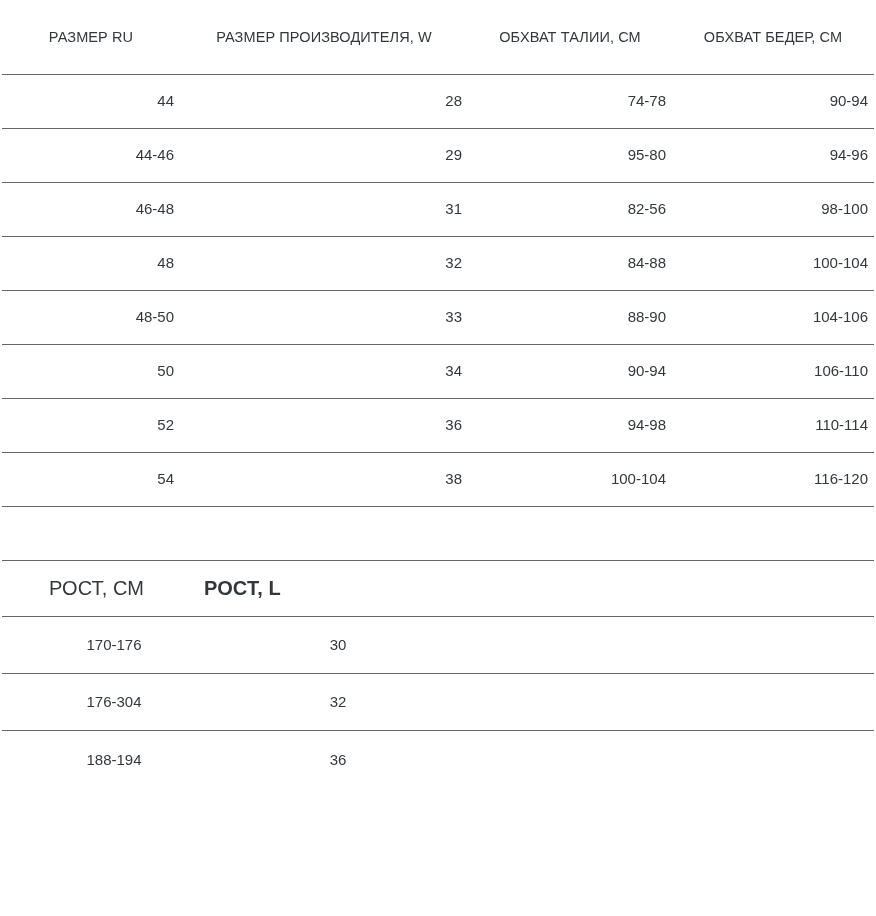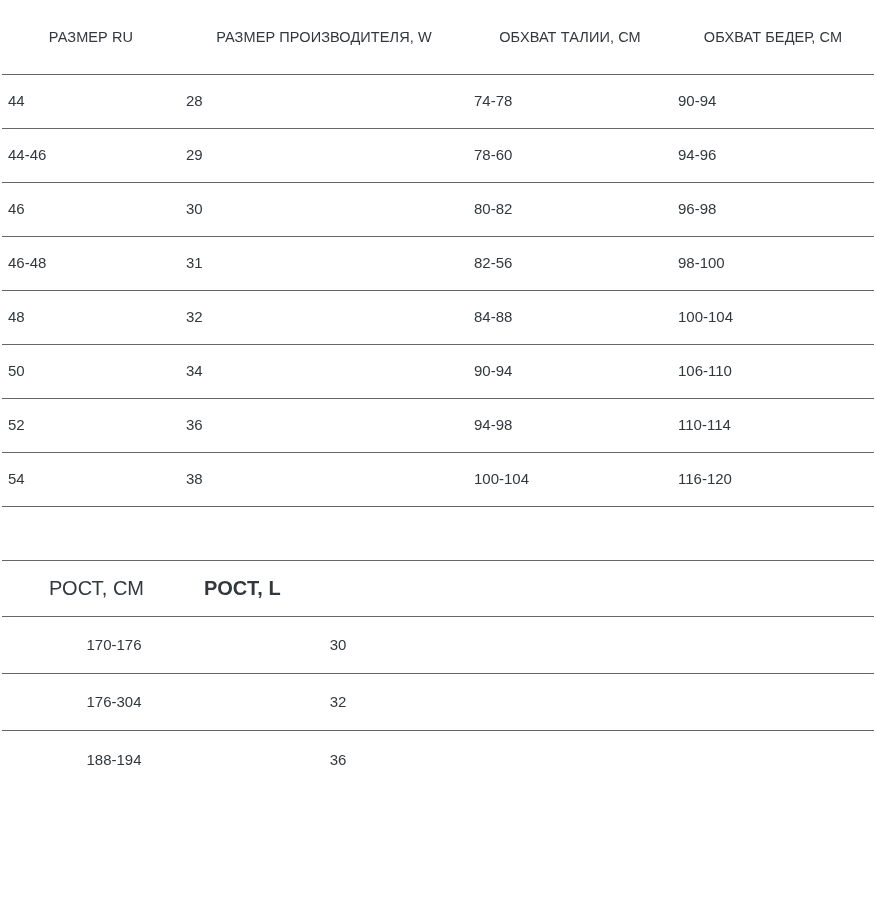--- a/index.html
+++ b/index.html
@@ -59,21 +59,21 @@
   table.primary thead th {
     height: 74px;
     text-align: center;
     font-size: 14.5px;
     letter-spacing: 0.1px;
     padding-top: 2px;
   }
 
   table.primary tbody td {
     height: 54px;
-    text-align: left;
+    text-align: right;
     font-size: 15px;
   }
 
   
   tr.spacer-row td {
     height: 32px;
     border-bottom: 1px solid #63666a;
   }
 
   
@@ -135,40 +135,40 @@
       <tbody>
         <tr>
           <td>44</td>
           <td>28</td>
           <td>74-78</td>
           <td>90-94</td>
         </tr>
         <tr>
           <td>44-46</td>
           <td>29</td>
-          <td>78-60</td>
+          <td>95-80</td>
           <td>94-96</td>
-        </tr>
-        <tr>
-          <td>46</td>
-          <td>30</td>
-          <td>80-82</td>
-          <td>96-98</td>
         </tr>
         <tr>
           <td>46-48</td>
           <td>31</td>
           <td>82-56</td>
           <td>98-100</td>
         </tr>
         <tr>
           <td>48</td>
           <td>32</td>
           <td>84-88</td>
           <td>100-104</td>
+        </tr>
+        <tr>
+          <td>48-50</td>
+          <td>33</td>
+          <td>88-90</td>
+          <td>104-106</td>
         </tr>
         <tr>
           <td>50</td>
           <td>34</td>
           <td>90-94</td>
           <td>106-110</td>
         </tr>
         <tr>
           <td>52</td>
           <td>36</td>

